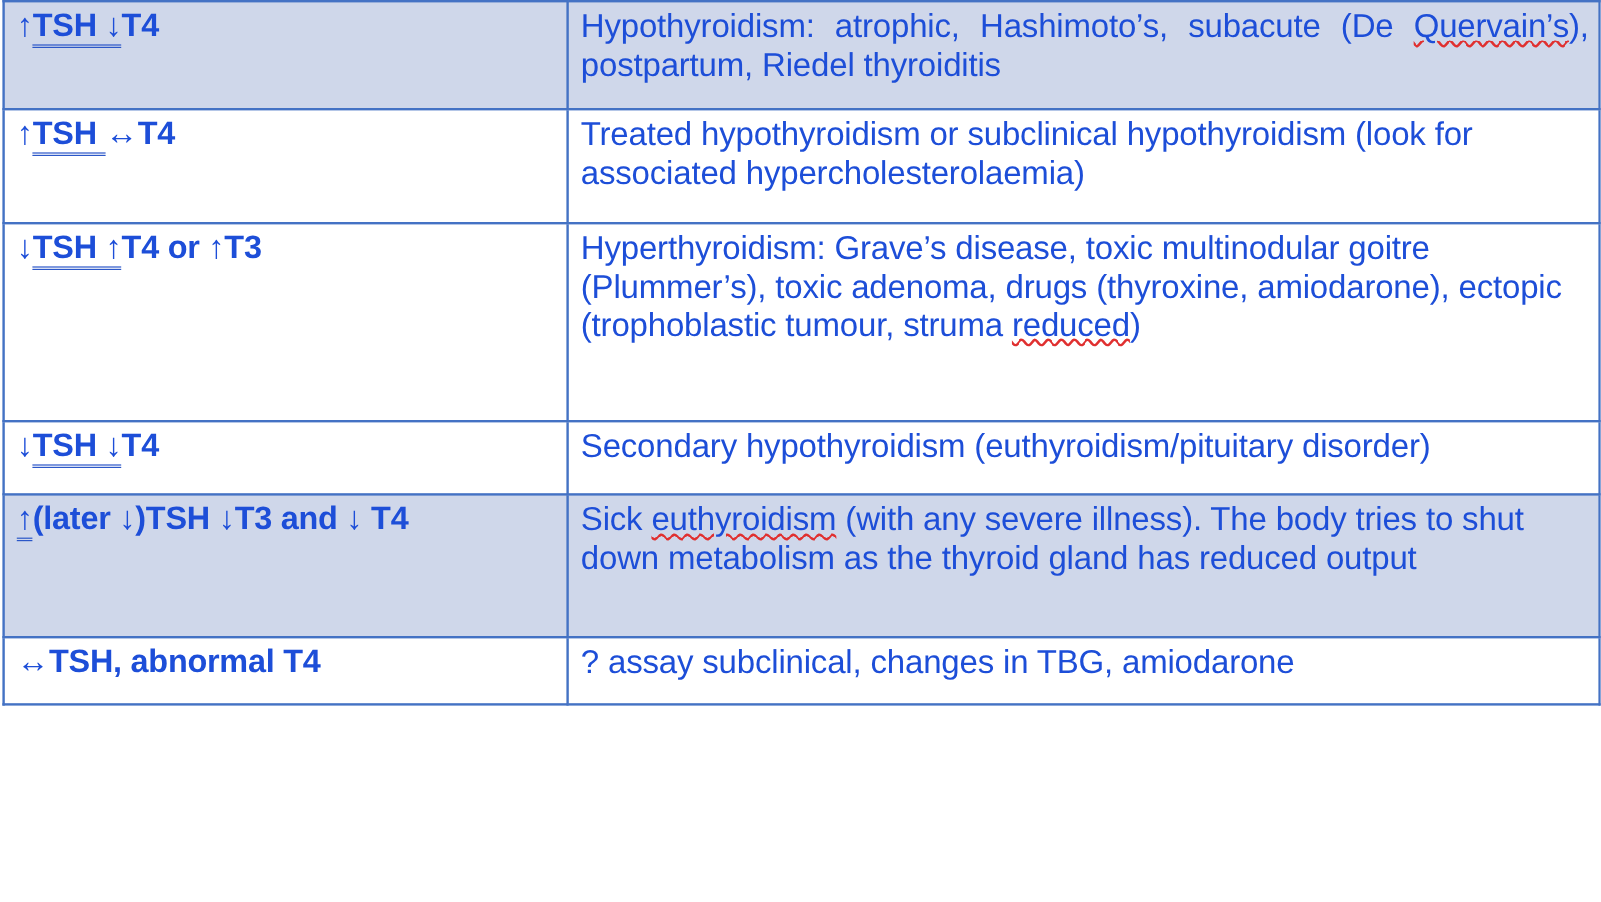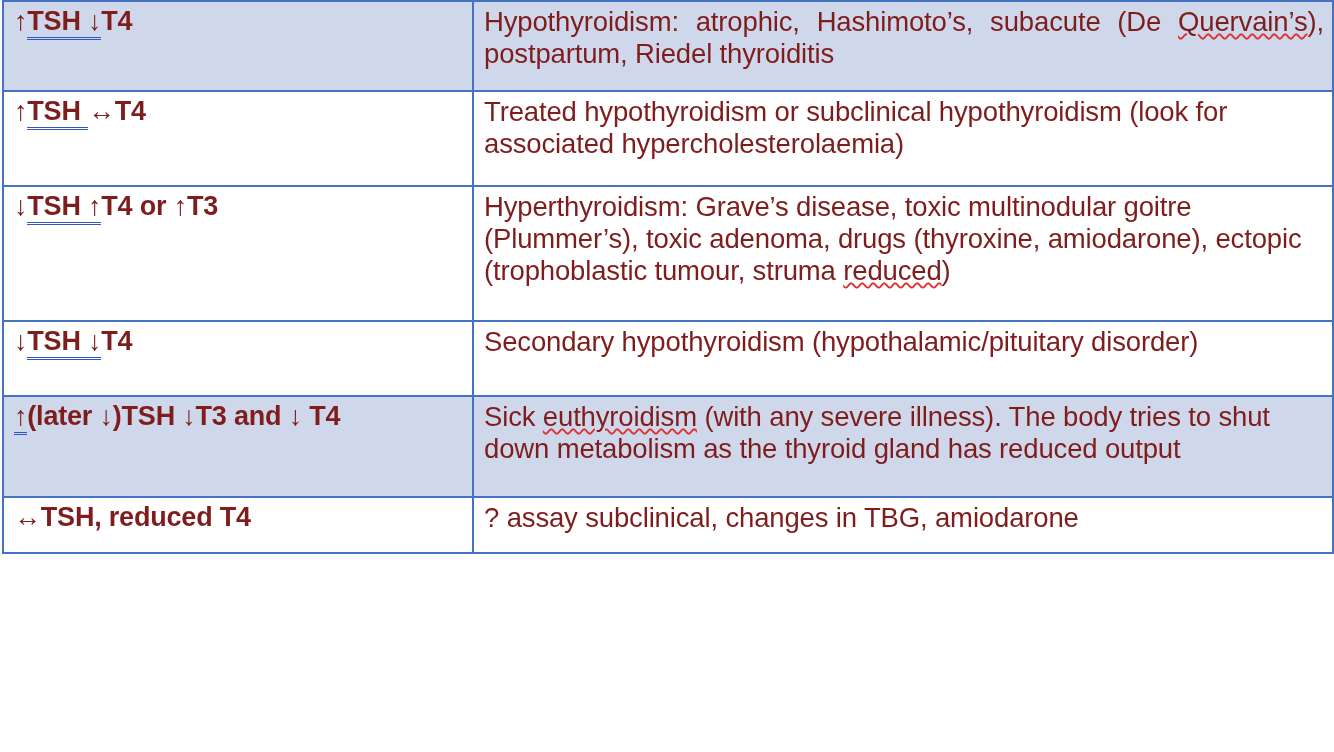--- a/index.html
+++ b/index.html
@@ -16,21 +16,21 @@
 
   #thyroid-table {
     width: 1330px;
     margin: 0 0 0 2px;
     border-collapse: collapse;
     table-layout: fixed;
   }
 
   #thyroid-table td {
     border: 2px solid #4472C4;
-    color: #7f1d1d;
+    color: #1d4ed8;
     vertical-align: top;
     padding: 4px 8px 4px 10px;
     line-height: 1.16;
   }
 
   
   col.c-pattern { width: 470px; }
   col.c-interp  { width: 860px; }
 
   .row-shaded td { background: #CFD7EA; }
@@ -79,30 +79,30 @@
       <tr class="row-shaded" style="height: 90px;">
         <td class="pattern-cell"><span class="arrow">↑</span><span class="blue-uline">TSH  ↓</span><span>T4</span></td>
         <td class="interp-cell justified">
           <span class="jtext">Hypothyroidism: atrophic, Hashimoto’s, subacute (De <span class="redsquig">Quervain’s</span>), postpartum, Riedel thyroiditis</span>
         </td>
       </tr>
       <tr class="row-plain" style="height: 95px;">
         <td class="pattern-cell"><span class="arrow">↑</span><span class="blue-uline">TSH  </span><span>↔T4</span></td>
         <td class="interp-cell"><span class="jtext">Treated hypothyroidism or subclinical hypothyroidism (look for associated hypercholesterolaemia)</span></td>
       </tr>
-      <tr class="row-plain" style="height: 135px;">
+      <tr class="row-plain" style="height: 165px;">
         <td class="pattern-cell"><span class="arrow">↓</span><span class="blue-uline">TSH  ↑</span><span>T4 or ↑T3</span></td>
         <td class="interp-cell"><span class="jtext">Hyperthyroidism: Grave’s disease, toxic multinodular goitre (Plummer’s), toxic adenoma, drugs (thyroxine, amiodarone), ectopic (trophoblastic tumour, struma <span class="redsquig">reduced</span>)</span></td>
       </tr>
-      <tr class="row-plain" style="height: 75px;">
+      <tr class="row-plain" style="height: 61px;">
         <td class="pattern-cell"><span class="arrow">↓</span><span class="blue-uline">TSH  ↓</span><span>T4</span></td>
-        <td class="interp-cell"><span class="jtext">Secondary hypothyroidism (hypothalamic/pituitary disorder)</span></td>
+        <td class="interp-cell"><span class="jtext">Secondary hypothyroidism (euthyroidism/pituitary disorder)</span></td>
       </tr>
-      <tr class="row-shaded" style="height: 101px;">
+      <tr class="row-shaded" style="height: 119px;">
         <td class="pattern-cell"><span class="blue-uline">↑</span><span>(later ↓)TSH ↓T3 and ↓ T4</span></td>
         <td class="interp-cell"><span class="jtext">Sick <span class="redsquig">euthyroidism</span> (with any severe illness). The body tries to shut down metabolism as the thyroid gland has reduced output</span></td>
       </tr>
       <tr class="row-plain" style="height: 56px;">
-        <td class="pattern-cell"><span>↔TSH, reduced T4</span></td>
+        <td class="pattern-cell"><span>↔TSH, abnormal T4</span></td>
         <td class="interp-cell"><span class="jtext">? assay subclinical, changes in TBG, amiodarone</span></td>
       </tr>
     </tbody>
 </table>
 
 </body></html>

